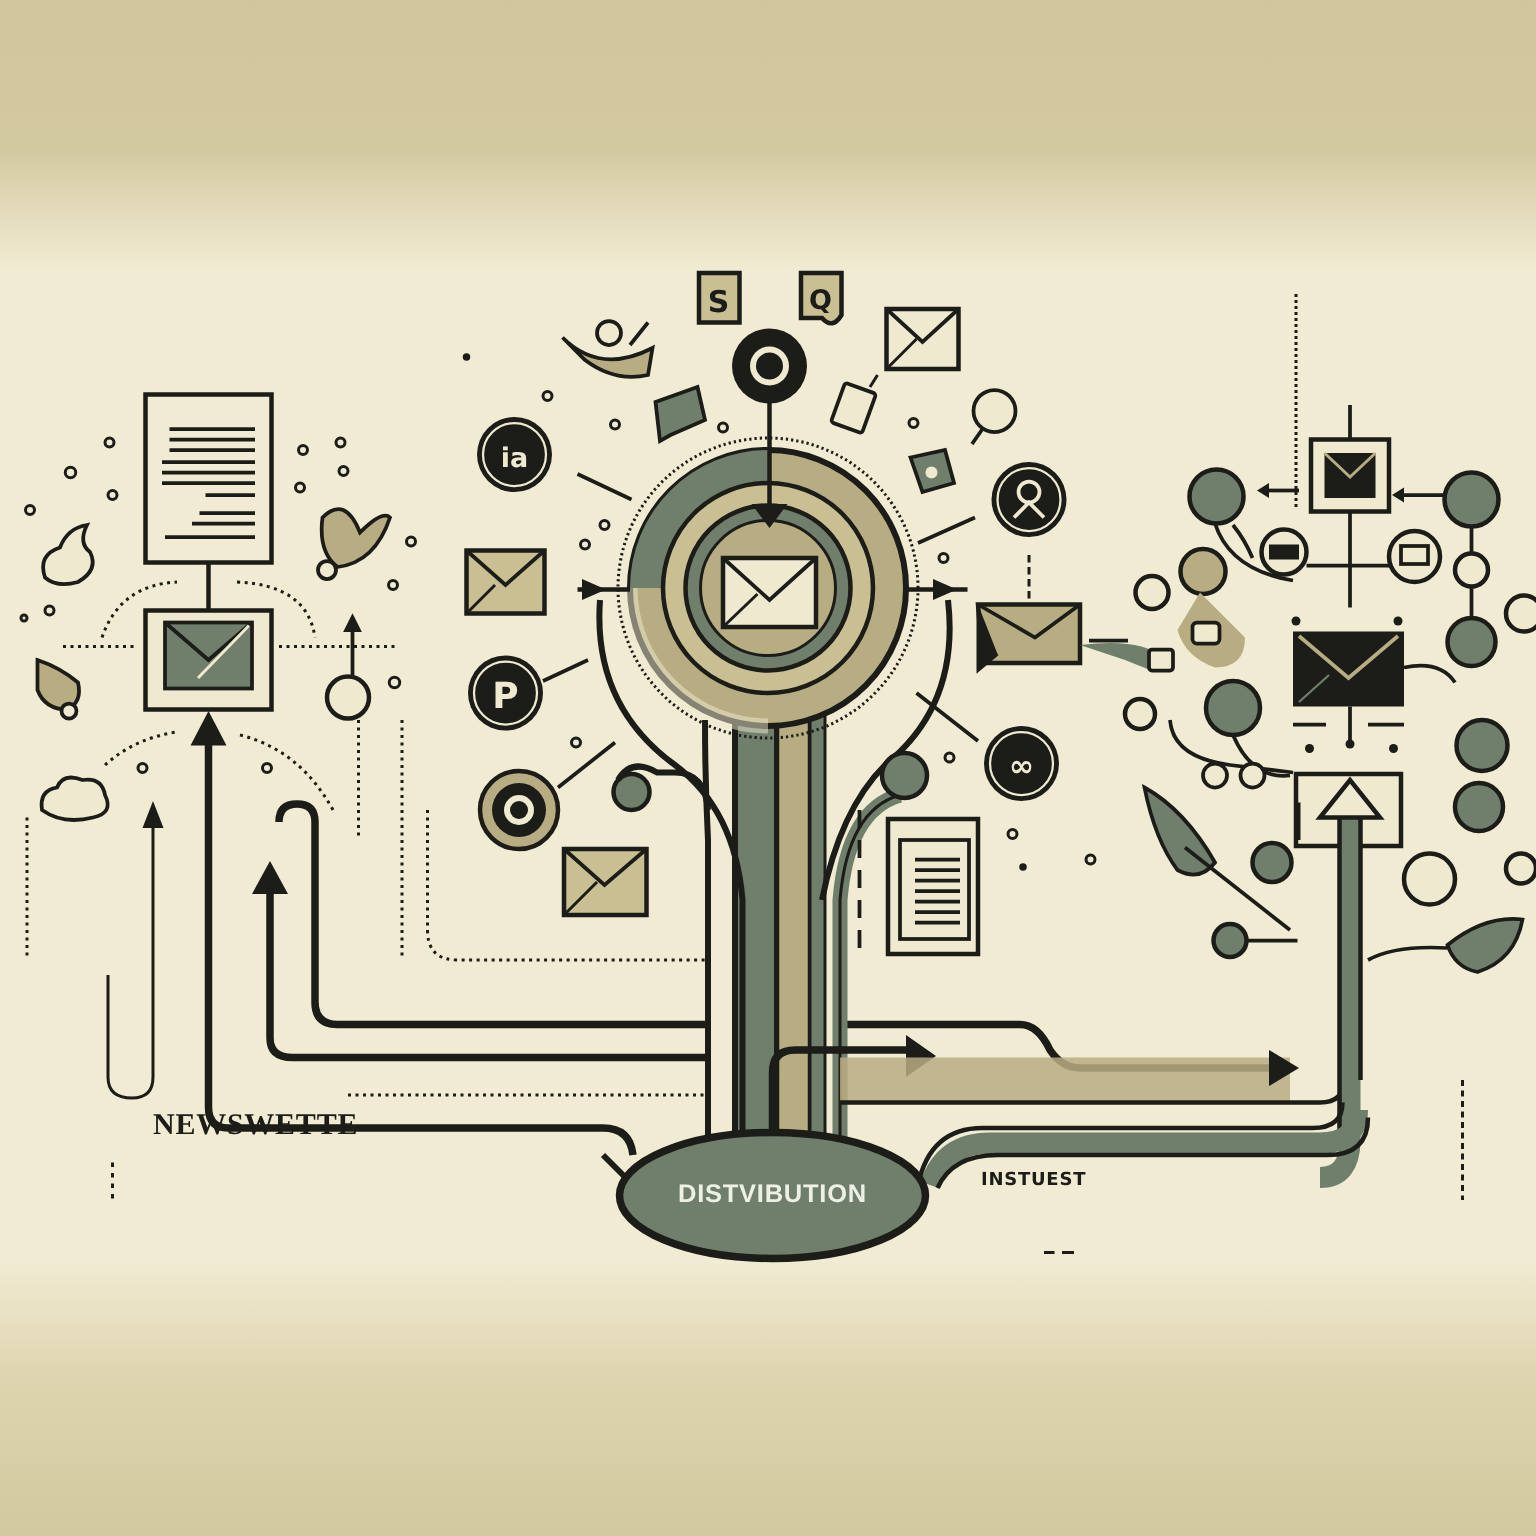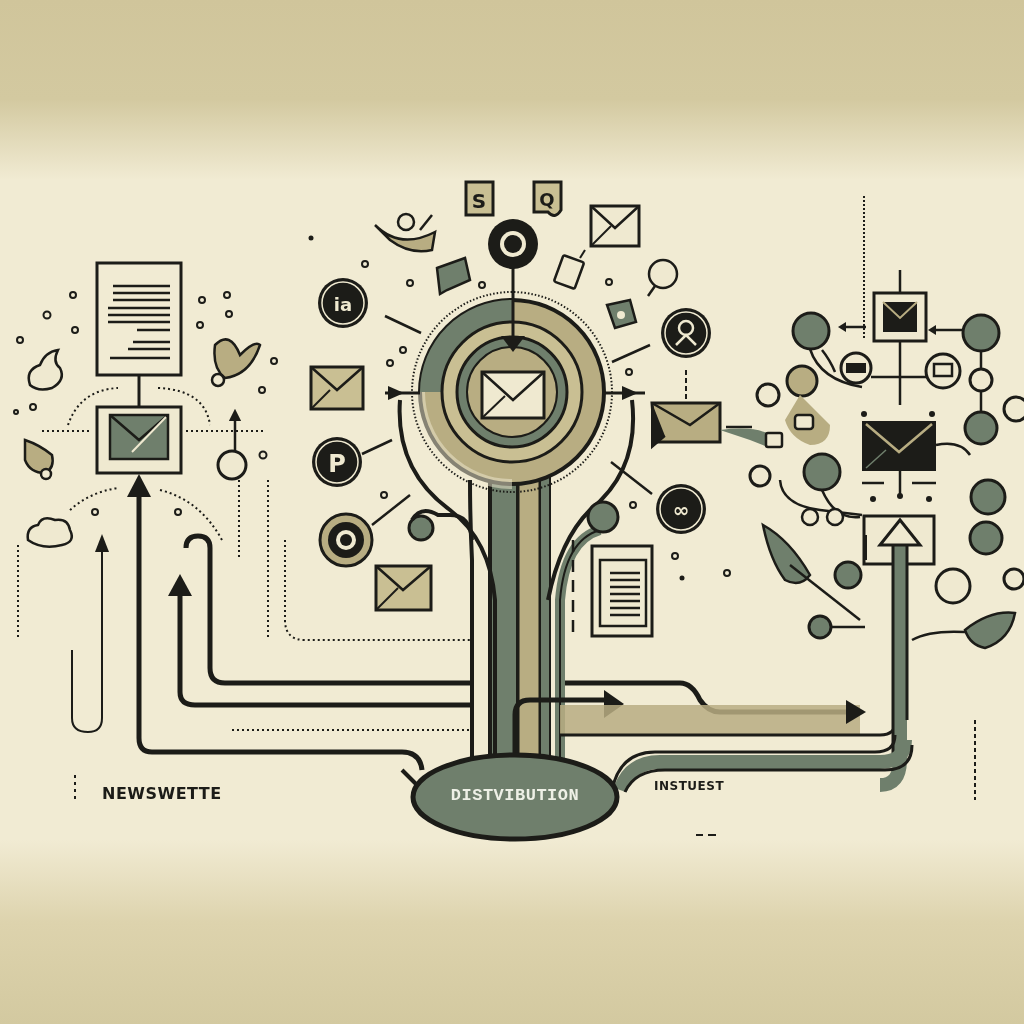--- a/index.html
+++ b/index.html
@@ -1,20 +1,20 @@
 <!DOCTYPE html>
 <html><head>
 <meta charset="utf-8">
 <style>
   html, body { margin:0; padding:0; }
   body { width:1024px; height:1024px; overflow:hidden; background:#f1ebd3; font-family:"DejaVu Sans", sans-serif; }
   #canvas { position:relative; width:1024px; height:1024px; }
   svg { position:absolute; left:0; top:0; }
   .label { position:absolute; font-family:"DejaVu Sans", sans-serif; font-weight:bold; color:#1c1c18; letter-spacing:0.5px; }
-  .hub-label { position:absolute; color:#eef0e6; font-family:Liberation Mono, monospace; font-weight:bold; font-size:17px; letter-spacing:0.5px; text-align:center; }
+  .hub-label { position:absolute; color:#eef0e6; font-family:Liberation Sans, sans-serif; font-weight:bold; font-size:17px; letter-spacing:0.5px; text-align:center; }
 </style>
 </head>
 <body>
 
 <div id="canvas">
 <svg width="1024" height="1024" viewBox="0 0 1024 1024">
   <defs>
     <linearGradient id="topband" x1="0" y1="0" x2="0" y2="1">
       <stop offset="0" stop-color="#d0c59b"></stop>
       <stop offset="0.55" stop-color="#d3c9a0"></stop>
@@ -384,16 +384,16 @@
     <ellipse cx="515" cy="797" rx="102" ry="42" fill="#6f7f6c" stroke="#1c1c18" stroke-width="5"></ellipse>
   </g>
 
   <g stroke="#1c1c18" stroke-width="2">
     <line x1="696" y1="835" x2="703" y2="835"></line>
         <line x1="708" y1="835" x2="716" y2="835"></line>
     <line x1="75" y1="775" x2="75" y2="800" stroke-dasharray="3 4"></line>
   </g>
 </svg>
 
-<div class="label" style="left:102px; top:784px; font-size:16px;">NEWSWETTE</div>
+<div class="label" style="left:102px; top:739px; font-size:20px;font-family:Liberation Serif, serif;">NEWSWETTE</div>
 <div class="hub-label" style="left:413px; top:786px; width:204px;">DISTVIBUTION</div>
 <div class="label" style="left:654px; top:779px; font-size:12px;">INSTUEST</div>
 </div>
 
 </body></html>

